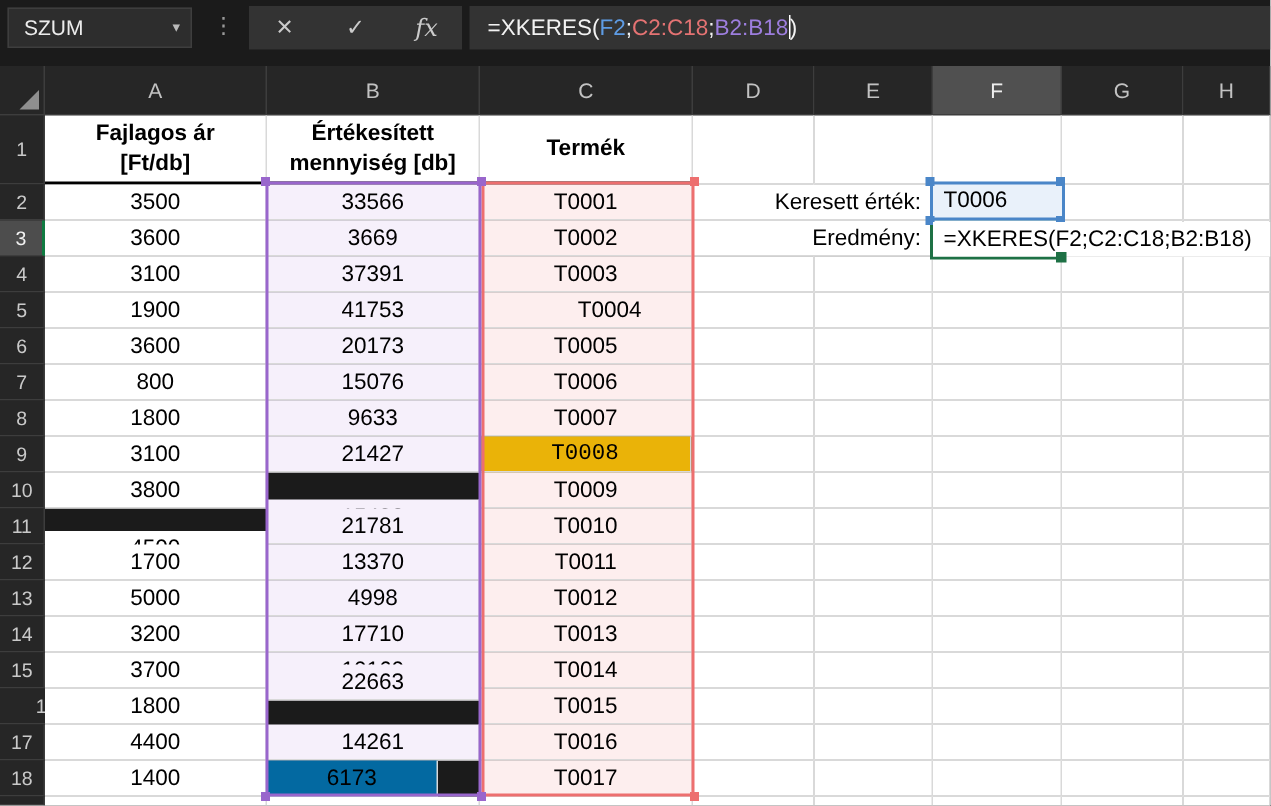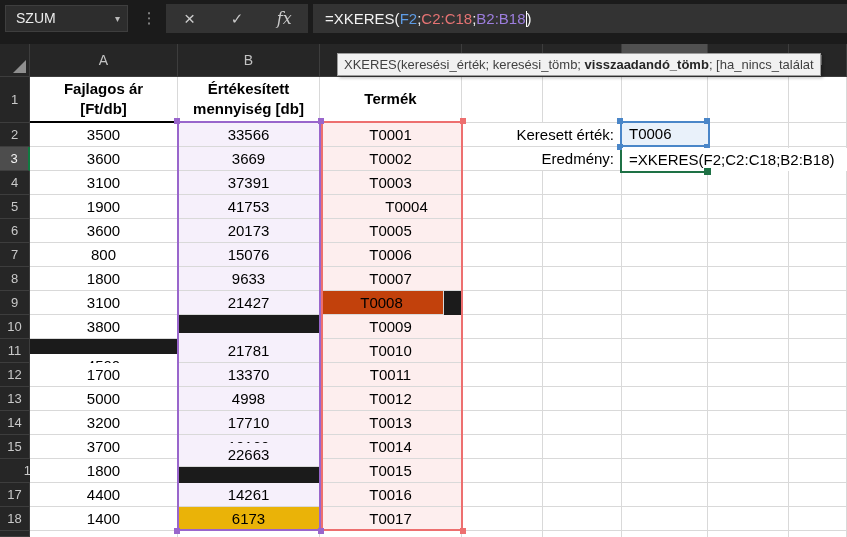--- a/index.html
+++ b/index.html
@@ -233,21 +233,21 @@
       <div class="cell" style="left: 543px; top: 267px; width: 79px; height: 24px;"></div>
       <div class="cell" style="left: 622px; top: 267px; width: 86px; height: 24px;"></div>
       <div class="cell" style="left: 708px; top: 267px; width: 81px; height: 24px;"></div>
       <div class="cell" style="left: 789px; top: 267px; width: 58px; height: 24px;"></div>
       <div class="cell" style="left: 30px; top: 291px; width: 148px; height: 24px;">
         <span>3100</span>
       </div>
       <div class="cell" style="left: 178px; top: 291px; width: 142px; height: 24px; background: rgb(246, 240, 251);">
         <span>21427</span>
       </div>
-      <div class="cell" style="left: 320px; top: 291px; width: 124px; height: 24px; background: #c2410c;">
+      <div class="cell" style="left: 320px; top: 291px; width: 141px; height: 24px; background: #eab308; font-family: Liberation Mono, monospace;">
         <span>T0008</span>
       </div>
       <div class="cell" style="left: 462px; top: 291px; width: 81px; height: 24px;"></div>
       <div class="cell" style="left: 543px; top: 291px; width: 79px; height: 24px;"></div>
       <div class="cell" style="left: 622px; top: 291px; width: 86px; height: 24px;"></div>
       <div class="cell" style="left: 708px; top: 291px; width: 81px; height: 24px;"></div>
       <div class="cell" style="left: 789px; top: 291px; width: 58px; height: 24px;"></div>
       <div class="cell" style="left: 30px; top: 315px; width: 148px; height: 24px;">
         <span>3800</span>
       </div>
@@ -356,21 +356,21 @@
         <span>T0016</span>
       </div>
       <div class="cell" style="left: 462px; top: 483px; width: 81px; height: 24px;"></div>
       <div class="cell" style="left: 543px; top: 483px; width: 79px; height: 24px;"></div>
       <div class="cell" style="left: 622px; top: 483px; width: 86px; height: 24px;"></div>
       <div class="cell" style="left: 708px; top: 483px; width: 81px; height: 24px;"></div>
       <div class="cell" style="left: 789px; top: 483px; width: 58px; height: 24px;"></div>
       <div class="cell" style="left: 30px; top: 507px; width: 148px; height: 24px;">
         <span>1400</span>
       </div>
-      <div class="cell" style="left: 178px; top: 507px; width: 142px; height: 24px; background: #eab308;">
+      <div class="cell" style="left: 178px; top: 507px; width: 114px; height: 24px; background: #0369a1;">
         <span>6173</span>
       </div>
       <div class="cell" style="left: 320px; top: 507px; width: 142px; height: 24px; background: rgb(253, 238, 238);">
         <span>T0017</span>
       </div>
       <div class="cell" style="left: 462px; top: 507px; width: 81px; height: 24px;"></div>
       <div class="cell" style="left: 543px; top: 507px; width: 79px; height: 24px;"></div>
       <div class="cell" style="left: 622px; top: 507px; width: 86px; height: 24px;"></div>
       <div class="cell" style="left: 708px; top: 507px; width: 81px; height: 24px;"></div>
       <div class="cell" style="left: 789px; top: 507px; width: 58px; height: 24px;"></div>
@@ -392,21 +392,20 @@
   <div class="cell labels" style="left:462px;top:147px;width:160px;height:24px;">Eredmény:</div>
 
   <div class="range" id="rangeC" style="left: 321px; top: 121px; width: 142px; height: 410px; border: 2px solid rgb(237, 111, 111);"></div>
   <div class="range" id="rangeB" style="left: 177px; top: 121px; width: 144px; height: 410px; border: 2px solid rgb(153, 102, 204);"></div>
 
   <div class="f3box" id="f3box" style="border: 2px solid rgb(30, 113, 69);"></div>
   <div class="f2box" id="f2box" style="border: 2px solid rgb(74, 134, 200); background: rgb(233, 241, 250);"><span>T0006</span></div>
   <div class="f3text">=XKERES(F2;C2:C18;B2:B18)</div>
   <div class="fillhandle" id="fillhandle" style="background: rgb(30, 113, 69);"></div>
 
-  <div class="tooltip"><span>XKERES(keresési_érték; keresési_tömb; </span><b>visszaadandó_tömb</b><span>; [ha_nincs_találat</span></div>
 
 <div class="handle" style="left: 460px; top: 118px; width: 6px; height: 6px; background: rgb(237, 111, 111);"></div>
     <div class="handle" style="left: 460px; top: 528px; width: 6px; height: 6px; background: rgb(237, 111, 111);"></div>
     <div class="handle" style="left: 174px; top: 118px; width: 6px; height: 6px; background: rgb(153, 102, 204);"></div>
     <div class="handle" style="left: 318px; top: 118px; width: 6px; height: 6px; background: rgb(153, 102, 204);"></div>
     <div class="handle" style="left: 174px; top: 528px; width: 6px; height: 6px; background: rgb(153, 102, 204);"></div>
     <div class="handle" style="left: 318px; top: 528px; width: 6px; height: 6px; background: rgb(153, 102, 204);"></div>
     <div class="handle" style="left: 617px; top: 118px; width: 6px; height: 6px; background: rgb(74, 134, 200);"></div>
     <div class="handle" style="left: 704px; top: 118px; width: 6px; height: 6px; background: rgb(74, 134, 200);"></div>
     <div class="handle" style="left: 617px; top: 144px; width: 6px; height: 6px; background: rgb(74, 134, 200);"></div>

